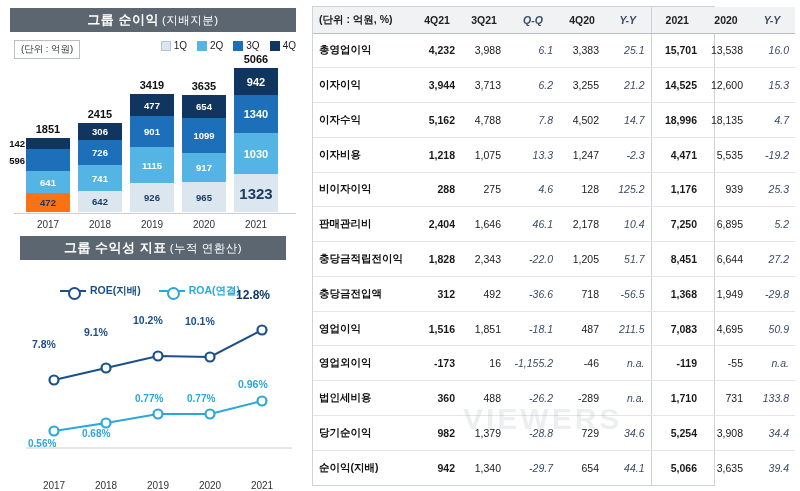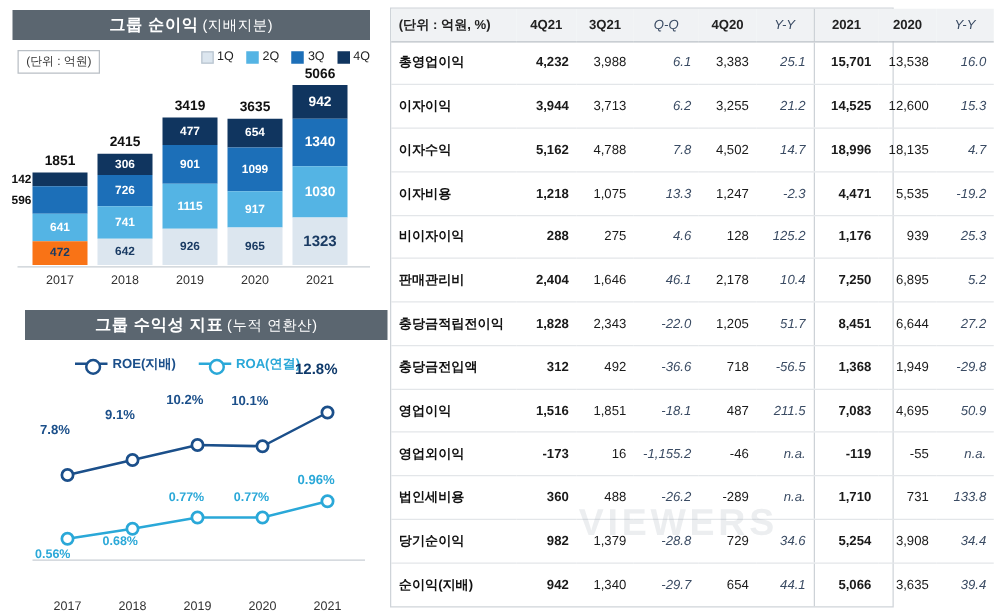--- a/index.html
+++ b/index.html
@@ -80,21 +80,21 @@
   
   .right { position:absolute; left: 312px; top: 6px; width: 403px; height: 480px;
            border:1px solid #cfd4d9; background:#fff; }
   table { border-collapse: collapse; width: 100%; height: 100%; table-layout: fixed; }
   th, td { font-size: 10.5px; padding: 0 6px; }
   thead th {
     background: #f0f2f4; color:#222; font-weight:bold; height: 26px;
     border-bottom: 1px solid #b9bfc5; text-align:center;
   }
   thead th.first { text-align:left; font-weight:bold; }
-  thead th.qq, thead th.yy { font-style: italic; color:#3a4b63; font-weight:normal;}
+  thead th.qq, thead th.yy { font-style: italic; color:#3a4b63; font-weight:bold;}
   tbody td { height: 30.5px; border-bottom:1px solid #e3e6e9; text-align:right; }
   tbody tr:last-child td { border-bottom:none; }
   td.label { text-align:left; font-weight:bold; color:#111; }
   td.b { font-weight:bold; }
   td.i { font-style: italic; color:#3a4b63; }
   .colsep { border-left:1px solid #cdd2d7; }
   .watermark {
     position:absolute; left: 150px; top: 395px; font-size: 30px; font-weight:bold;
     color: rgba(150,160,170,.18); letter-spacing: 3px; pointer-events:none;
   }
@@ -202,34 +202,34 @@
         <div class="bar-total">5066</div>
         <div class="seg" style="height:27px;background:#10355f;font-size:11px;">
           <span>942</span>
         </div>
         <div class="seg" style="height:38px;background:#1c6fb8;font-size:11px;">
           <span>1340</span>
         </div>
         <div class="seg" style="height:41px;background:#54b4e4;font-size:11px;">
           <span>1030</span>
         </div>
-        <div class="seg light" style="height:38px;background:#dce6ef;font-size:12px;">
+        <div class="seg light" style="height:38px;background:#dce6ef;font-size:15px;">
           <span>1323</span>
         </div>
       </div>
 
       <div class="xaxis"></div>
       <div class="xlab" style="left:26px;">2017</div>
       <div class="xlab" style="left:78px;">2018</div>
       <div class="xlab" style="left:130px;">2019</div>
       <div class="xlab" style="left:182px;">2020</div>
       <div class="xlab" style="left:234px;">2021</div>
     </div>
 
-    <div class="panel-title" style="position:absolute;left:10px;top:240px;width:290px;">
+    <div class="panel-title" style="position:absolute;left:10px;top:228px;width:266px;">
       <span>그룹 수익성 지표</span>
       <span class="sub">(누적 연환산)</span>
     </div>
 
     <div class="chart2">
       <div class="legend2">
         <span class="it">
           <span class="lmark" style="background:#1b4f8a;color:#1b4f8a"></span>
           <span>ROE(지배)</span>
         </span>

